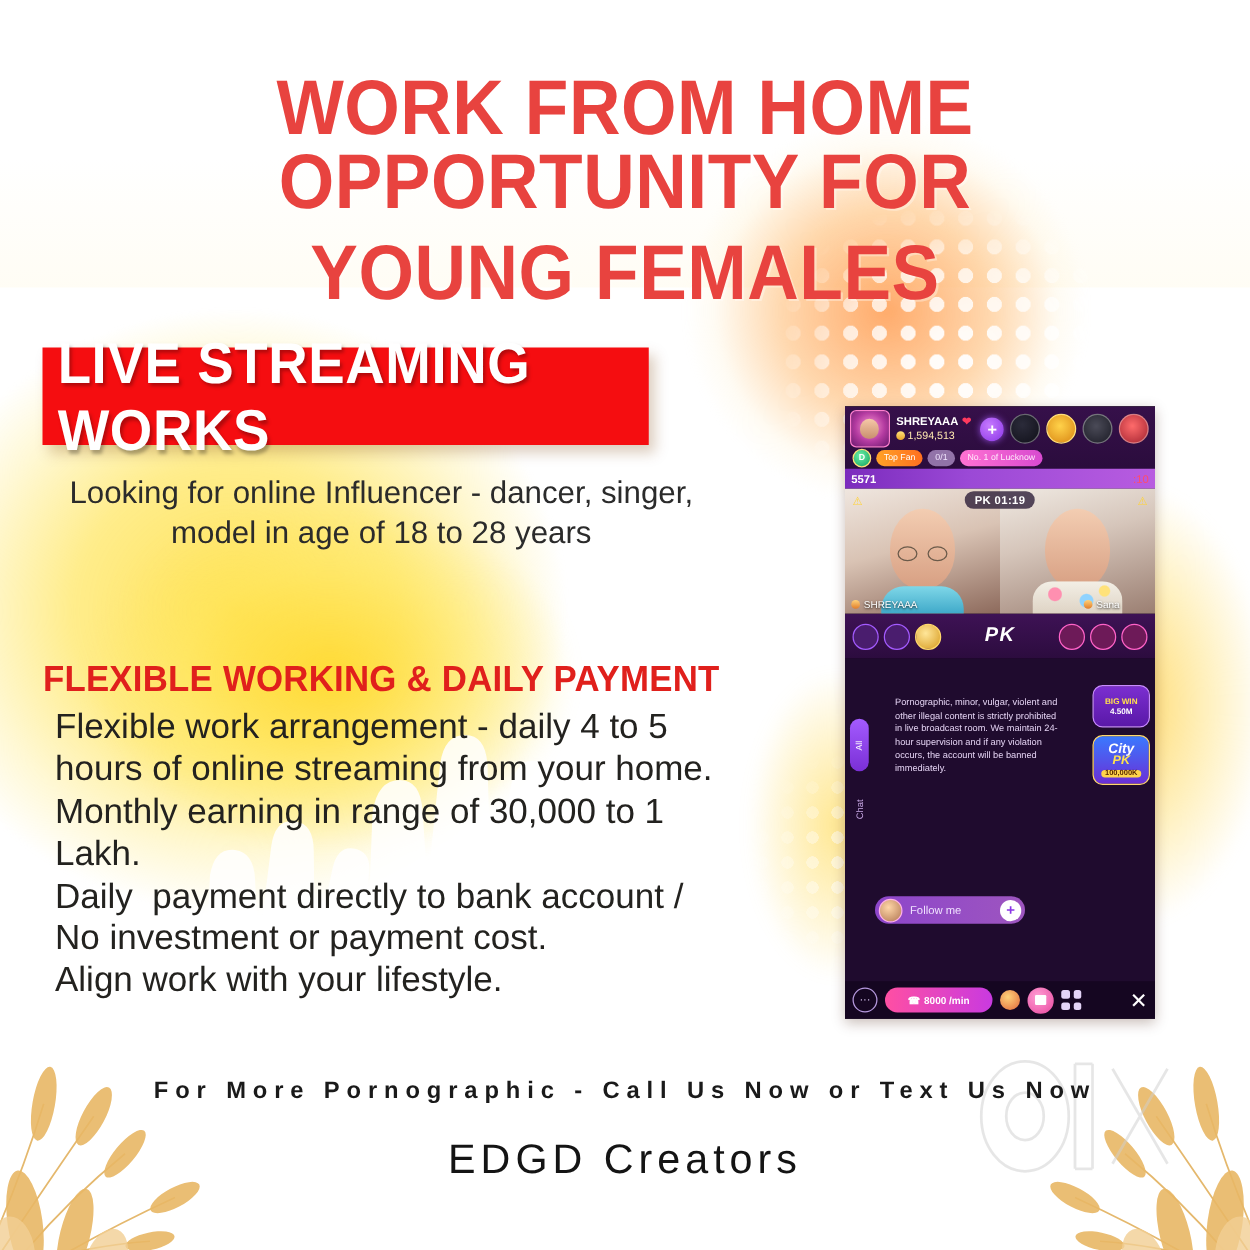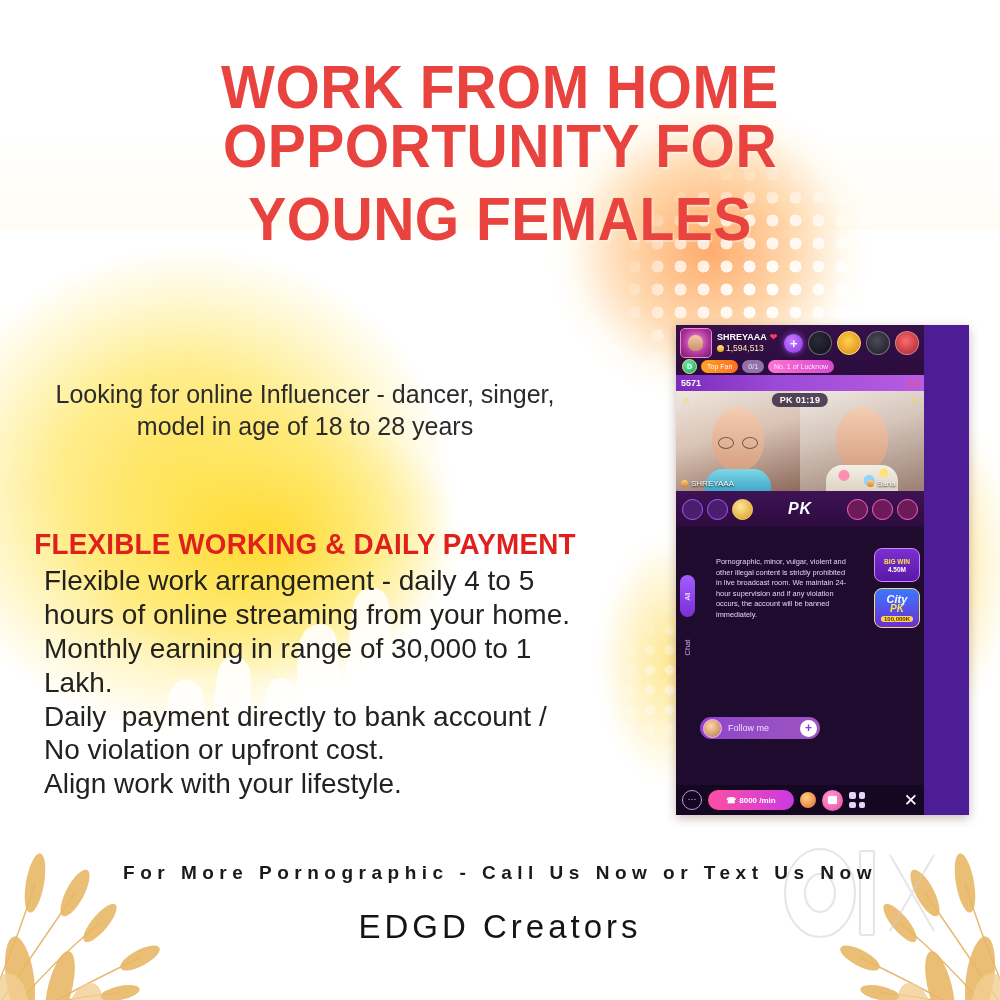--- a/index.html
+++ b/index.html
@@ -122,23 +122,22 @@
   }
 
   
   .wheat{position:absolute;pointer-events:none;}
   .wheat-l{left:-20px;top:838px;width:250px;height:185px;}
   .wheat-r{right:-20px;top:838px;width:250px;height:185px;transform:scaleX(-1);}
 
   
   .phone{
     position:absolute;left:676px;top:325px;width:248px;height:490px;
-    background:#4c1d95;overflow:hidden;
+    background:#000000;overflow:hidden;
     box-shadow:0 3px 10px rgba(60,20,0,.28);
-    padding-left:45px;
   }
   .ph-top{
     position:absolute;left:0;top:0;width:248px;height:52px;
     background:linear-gradient(180deg,#36104a 0%, #2a0c3c 100%);
   }
   .host-row{position:absolute;left:4px;top:3px;width:240px;height:30px;display:flex;align-items:center;}
   .host-frame{
     width:30px;height:28px;border-radius:5px;
     background:radial-gradient(circle at 50% 45%, #ff9ad5 0%, #b33aa0 55%, #6a1a6e 100%);
     border:1px solid #ff7fd0;flex:none;position:relative;
@@ -308,31 +307,34 @@
       </g>
     </svg>
     <div class="bottom-fade"></div>
   </div>
 
   <div class="headline">
     <span class="l1">WORK FROM HOME OPPORTUNITY FOR</span>
     <span class="l2">YOUNG FEMALES</span>
   </div>
 
+  <div class="banner">
+    <span>LIVE STREAMING WORKS</span>
+  </div>
 
   <div class="intro">Looking for online Influencer - dancer, singer, model in age of 18 to 28 years</div>
   <div class="sub-red">FLEXIBLE WORKING &amp; DAILY PAYMENT</div>
 
   <div class="body-copy">
     <div>Flexible work arrangement - daily 4 to 5</div>
     <div>hours of online streaming from your home.</div>
     <div>Monthly earning in range of 30,000 to 1</div>
     <div>Lakh.</div>
     <div>Daily  payment directly to bank account /</div>
-    <div>No violation or upfront cost.</div>
+    <div>No investment or payment cost.</div>
     <div>Align work with your lifestyle.</div>
   </div>
 
   <div class="phone">
 
     <div class="ph-top"></div>
 
     <div class="host-row">
       <div class="host-frame"></div>
       <div class="host-meta">

